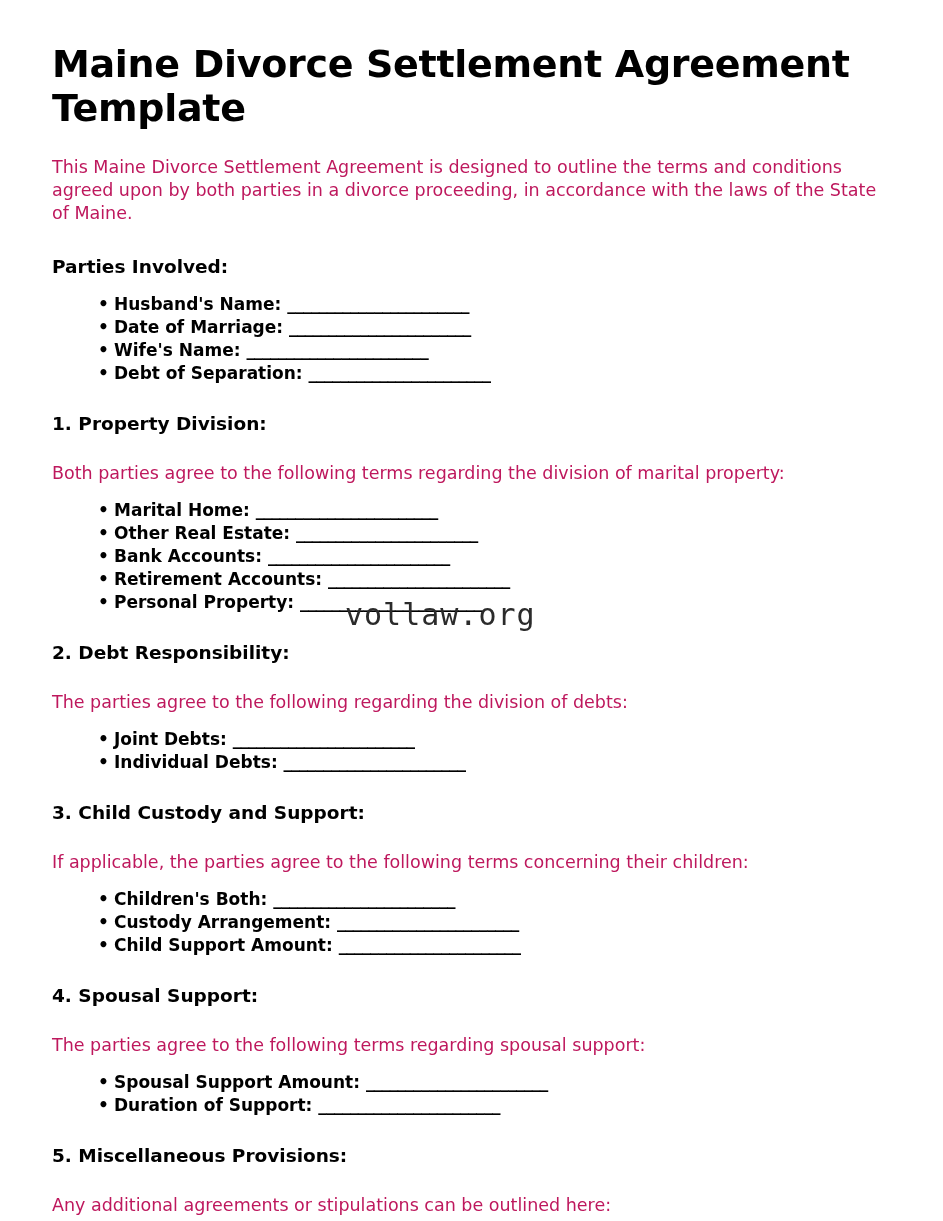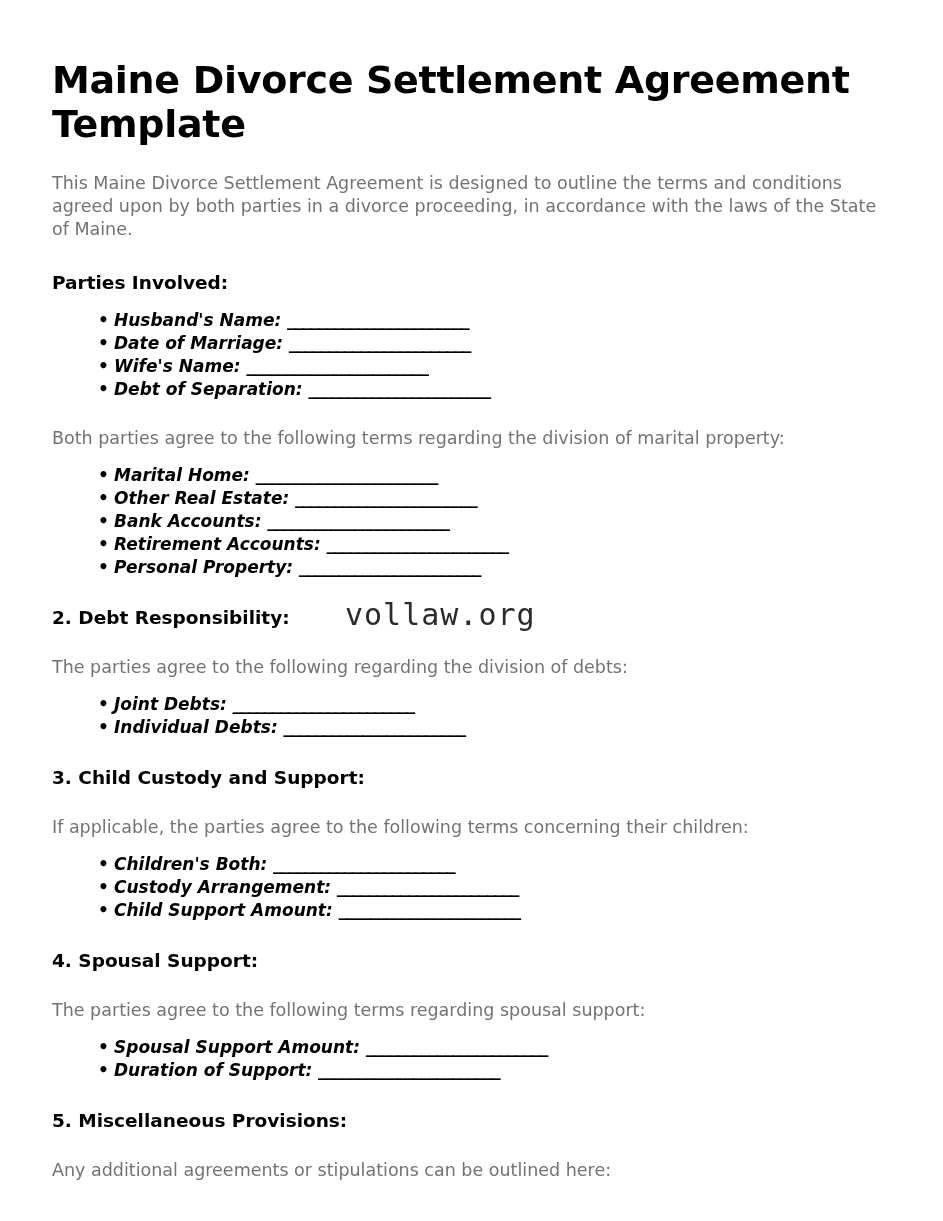--- a/index.html
+++ b/index.html
@@ -22,30 +22,30 @@
     padding: 0 52px;
     box-sizing: border-box;
     width: 943px;
   }
   .doc-title {
     font-size: 38px;
     font-weight: bold;
     line-height: 1.16;
     letter-spacing: -0.3px;
     margin: 0;
-    padding-top: 58px;
+    padding-top: 42px;
     max-width: 830px;
     color: #000;
   }
   p.body-text {
     font-size: 17.5px;
     line-height: 1.32;
     margin: 26px 0 0 0;
     max-width: 832px;
-    color: #737373;
+    color: #be185d;
     font-weight: normal;
   }
   h2.section-heading {
     font-size: 18.5px;
     font-weight: bold;
     margin: 27px 0 0 0;
     line-height: 1.3;
     color: #000;
   }
   h2.parties-heading {
@@ -61,21 +61,20 @@
     padding: 0 0 0 46px;
   }
   ul.field-list li {
     position: relative;
     font-size: 17px;
     font-weight: bold;
     line-height: 1.35;
     padding-left: 16px;
     white-space: nowrap;
     color: #000;
-    font-style: italic;
   }
   ul.field-list li::before {
     content: "\2022";
     position: absolute;
     left: 0;
     top: 0;
     font-size: 17px;
     line-height: 1.35;
     color: #000;
   }
@@ -121,20 +120,21 @@
     <li>
       <span>Wife's Name:</span>
       <span class="blank">_______________________</span>
     </li>
     <li>
       <span>Debt of Separation:</span>
       <span class="blank">_______________________</span>
     </li>
   </ul>
 
+  <h2 class="section-heading">1. Property Division:</h2>
   <p class="body-text">Both parties agree to the following terms regarding the division of marital property:</p>
   <ul class="field-list">
     <li>
       <span>Marital Home:</span>
       <span class="blank">_______________________</span>
     </li>
     <li>
       <span>Other Real Estate:</span>
       <span class="blank">_______________________</span>
     </li>

